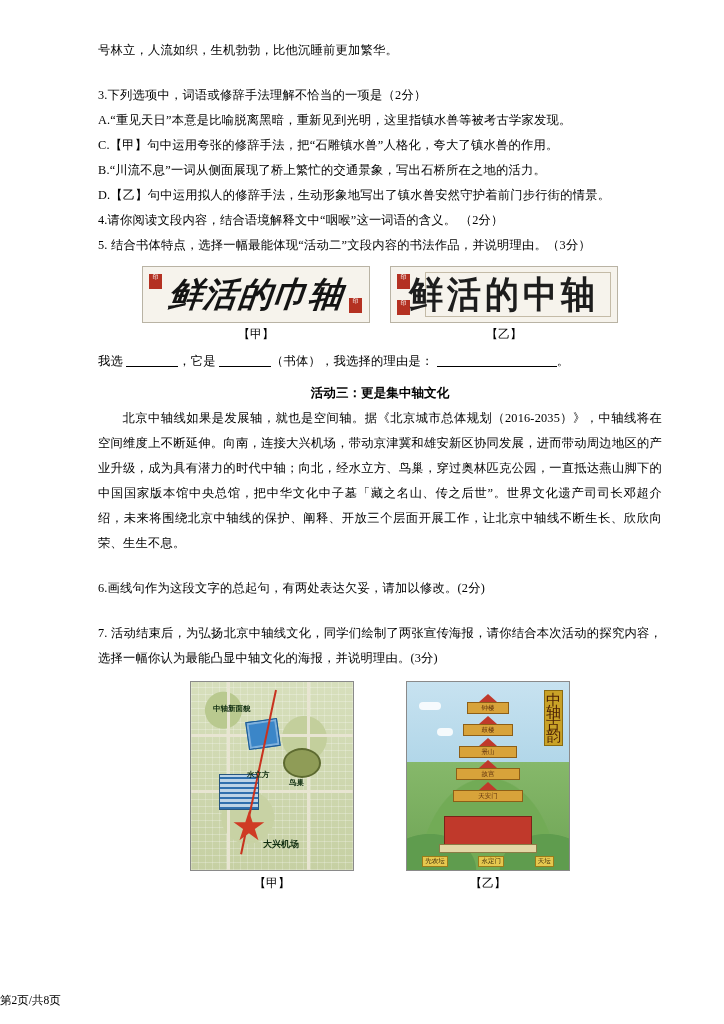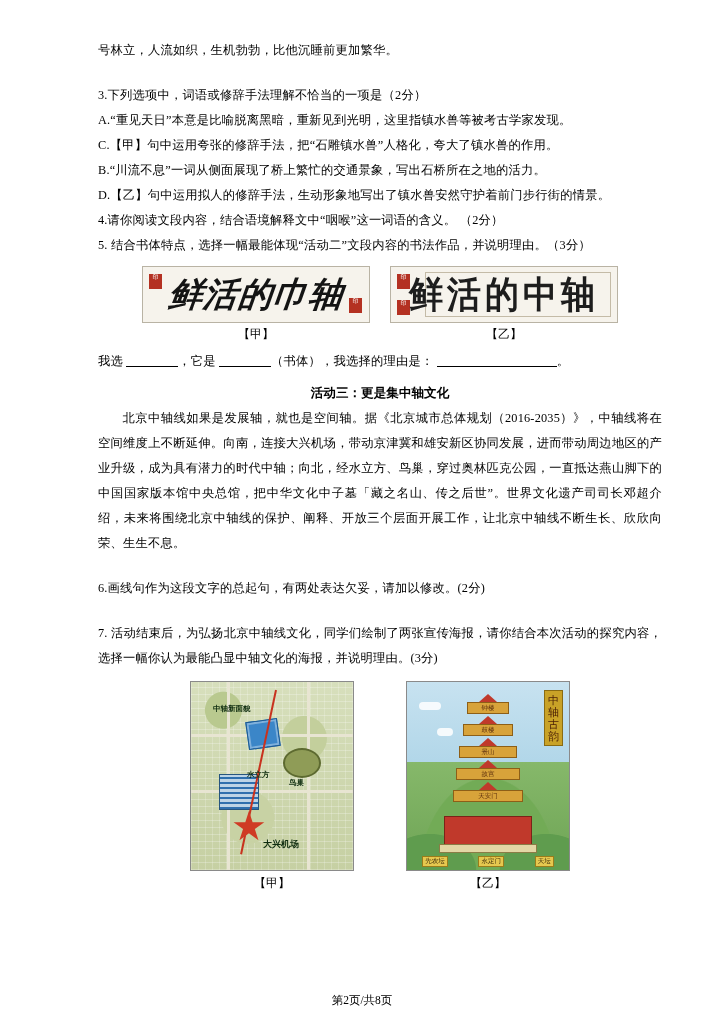--- a/index.html
+++ b/index.html
@@ -253,21 +253,21 @@
     border-right: 9px solid transparent;
     border-bottom: 8px solid #c0392b;
   }
   .pB .title-v {
     position: absolute;
     right: 6px; top: 8px;
     width: 17px;
     background: #c9a227;
     border: 1px solid #8a6b12;
     color: #4a1f06;
-    font-size: 11px;
+    font-size: 15px;
     line-height: 12px;
     text-align: center;
     font-family: "Liberation Serif", serif;
     padding: 3px 0;
   }
   .pB .base-hall {
     position: absolute;
     left: 50%; transform: translateX(-50%);
     bottom: 22px;
     width: 86px; height: 30px;
@@ -292,21 +292,20 @@
     padding: 0 2px;
   }
   .pB .cloud {
     position: absolute; width: 22px; height: 8px; background: #fff; border-radius: 8px; opacity: .85;
   }
 
   .footer {
     position: absolute;
     left: 0; right: 0;
     bottom: 16px;
-    text-align: center;
     font-size: 11.5px;
     font-family: "Liberation Serif", serif;
   }
 </style>
 </head>
 <body>
 
 <div class="page">
 
   <p>号林立，人流如织，生机勃勃，比他沉睡前更加繁华。</p>

